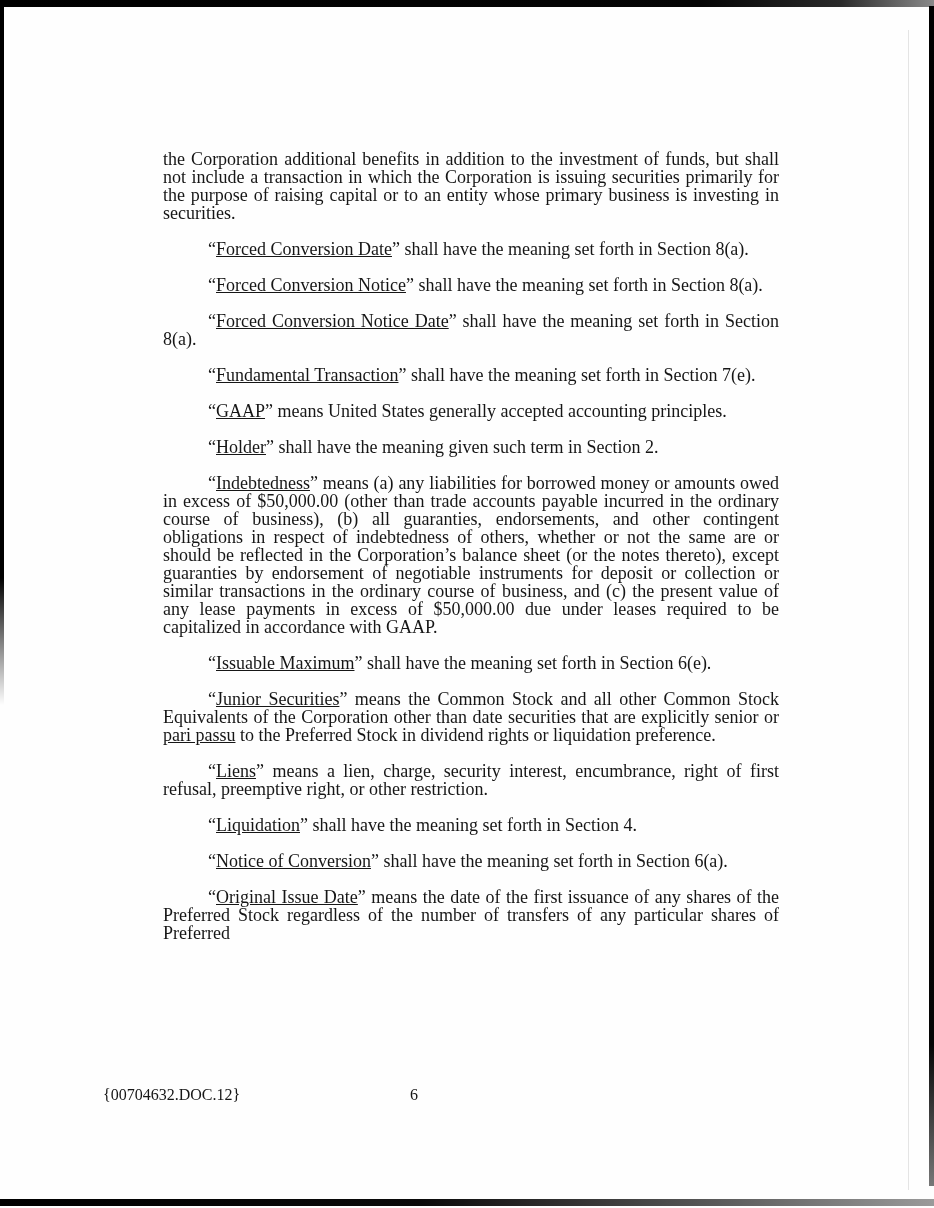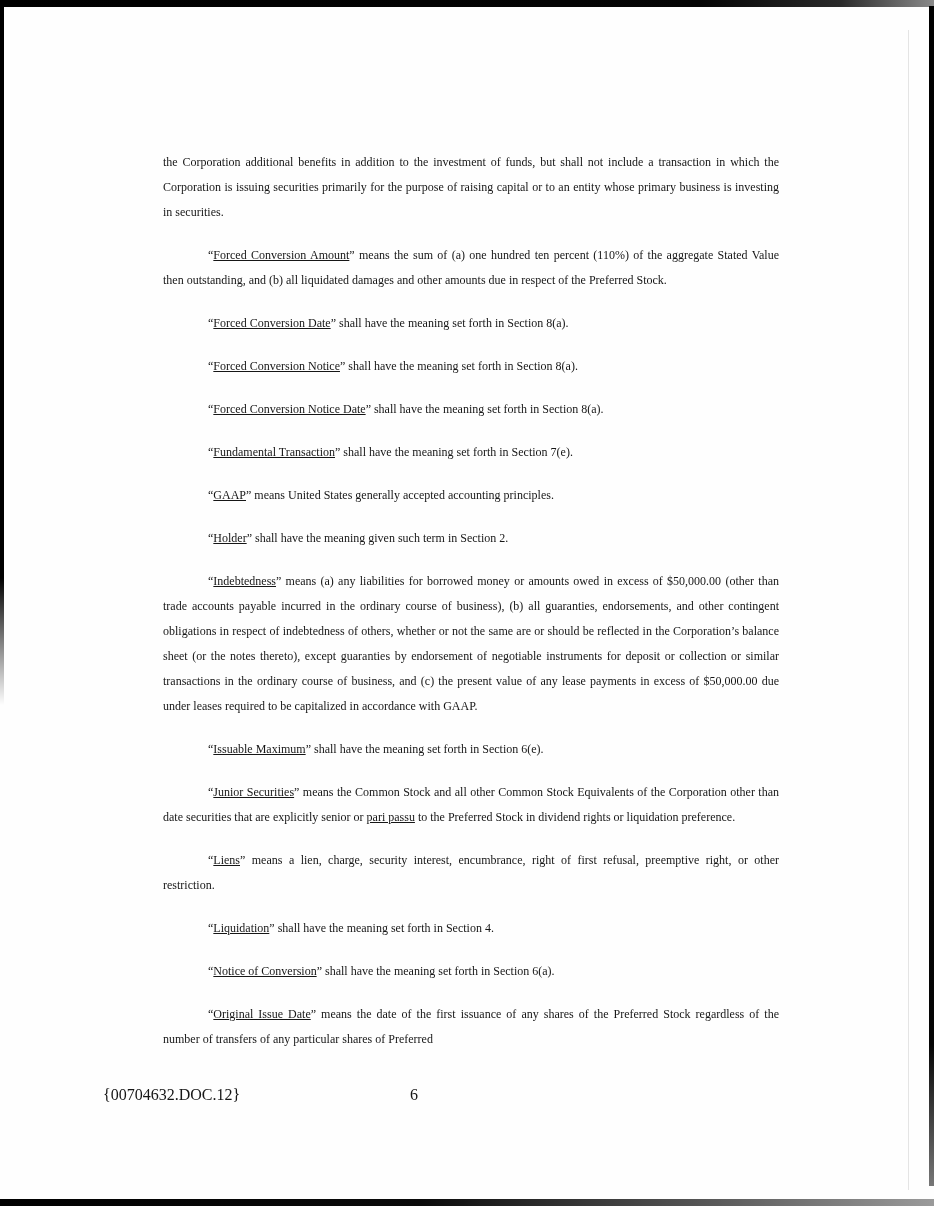--- a/index.html
+++ b/index.html
@@ -46,22 +46,22 @@
     top: 30px; left: 908px;
     width: 1px; height: 1160px;
     background: #e4e4e4;
   }
   
   .doc-body {
     position: absolute;
     top: 150px;
     left: 163px;
     width: 616px;
-    font-size: 12px;
-    line-height: 25px;
+    font-size: 18px;
+    line-height: 18px;
     text-align: justify;
   }
   .doc-body p.para {
     margin: 0 0 18px 0;
     text-indent: 45px;
   }
   .doc-body p.para.no-indent {
     text-indent: 0;
   }
   .term {
@@ -92,21 +92,20 @@
 <div class="page">
 
   <div class="edge-top"></div>
   <div class="edge-left"></div>
   <div class="edge-right"></div>
   <div class="edge-bottom"></div>
   <div class="scan-line-vertical"></div>
 
   <div class="doc-body">
       <p class="para no-indent"><span>the Corporation additional benefits in addition to the investment of funds, but shall not include a transaction in which the Corporation is issuing securities primarily for the purpose of raising capital or to an entity whose primary business is investing in securities.</span></p>
-      <p class="para"><span>“</span><span class="term">Forced Conversion Amount</span><span>” means the sum of (a) one hundred ten percent (110%) of the aggregate Stated Value then outstanding, and (b) all liquidated damages and other amounts due in respect of the Preferred Stock.</span></p>
       <p class="para"><span>“</span><span class="term">Forced Conversion Date</span><span>” shall have the meaning set forth in Section 8(a).</span></p>
       <p class="para"><span>“</span><span class="term">Forced Conversion Notice</span><span>” shall have the meaning set forth in Section 8(a).</span></p>
       <p class="para"><span>“</span><span class="term">Forced Conversion Notice Date</span><span>” shall have the meaning set forth in Section 8(a).</span></p>
       <p class="para"><span>“</span><span class="term">Fundamental Transaction</span><span>” shall have the meaning set forth in Section 7(e).</span></p>
       <p class="para"><span>“</span><span class="term">GAAP</span><span>” means United States generally accepted accounting principles.</span></p>
       <p class="para"><span>“</span><span class="term">Holder</span><span>” shall have the meaning given such term in Section 2.</span></p>
       <p class="para"><span>“</span><span class="term">Indebtedness</span><span>” means (a) any liabilities for borrowed money or amounts owed in excess of $50,000.00 (other than trade accounts payable incurred in the ordinary course of business), (b) all guaranties, endorsements, and other contingent obligations in respect of indebtedness of others, whether or not the same are or should be reflected in the Corporation’s balance sheet (or the notes thereto), except guaranties by endorsement of negotiable instruments for deposit or collection or similar transactions in the ordinary course of business, and (c) the present value of any lease payments in excess of $50,000.00 due under leases required to be capitalized in accordance with GAAP.</span></p>
       <p class="para"><span>“</span><span class="term">Issuable Maximum</span><span>” shall have the meaning set forth in Section 6(e).</span></p>
       <p class="para"><span>“</span><span class="term">Junior Securities</span><span>” means the Common Stock and all other Common Stock Equivalents of the Corporation other than date securities that are explicitly senior or </span><span class="term">pari passu</span><span> to the Preferred Stock in dividend rights or liquidation preference.</span></p>
       <p class="para"><span>“</span><span class="term">Liens</span><span>” means a lien, charge, security interest, encumbrance, right of first refusal, preemptive right, or other restriction.</span></p>

